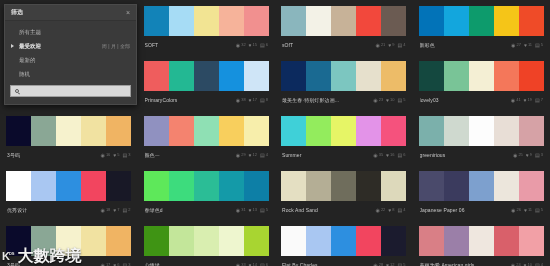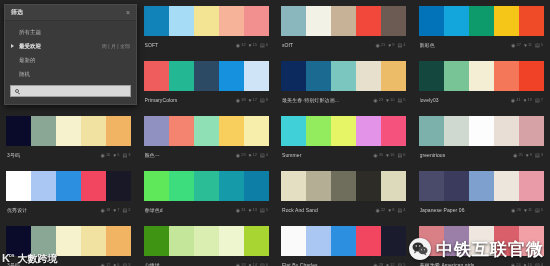--- a/index.html
+++ b/index.html
@@ -161,21 +161,21 @@
     line-height: 1;
     letter-spacing: -1px;
     text-shadow: 0 1px 2px rgba(0,0,0,.9);
   }
   #wm-left .mark .sup {
     font-size: 4px;
     vertical-align: super;
     letter-spacing: 0;
   }
   #wm-left .cn {
-    font-size: 10px;
+    font-size: 16px;
     font-weight: bold;
     color: #f2f2f2;
     line-height: 1;
     text-shadow: 0 1px 2px rgba(0,0,0,.9);
   }
   #wm-right {
     position: absolute;
     right: 6px; bottom: 6px;
     display: flex;
     align-items: center;
@@ -760,29 +760,14 @@
         <input id="search-input" type="text" placeholder="" style="">
       </div>
     </div>
   </div>
 
   <div id="wm-left">
     <span class="mark">K<span class="sup">DS</span></span>
     <span class="cn">大數跨境</span>
   </div>
 
-  <div id="wm-right">
-    <span id="wx-badge">
-      <svg width="16" height="14" viewBox="0 0 32 28" aria-hidden="true">
-        <ellipse cx="12" cy="10" rx="11" ry="9" fill="#2e2e2e"></ellipse>
-        <path d="M6 18 L4 23 L9 20 Z" fill="#2e2e2e"></path>
-        <circle cx="8.5" cy="8" r="1.5" fill="#f3f3f3"></circle>
-        <circle cx="15.5" cy="8" r="1.5" fill="#f3f3f3"></circle>
-        <ellipse cx="22" cy="17" rx="9" ry="7.5" fill="#4a4a4a"></ellipse>
-        <path d="M27 23 L29 27 L24 24.5 Z" fill="#4a4a4a"></path>
-        <circle cx="19" cy="15.5" r="1.2" fill="#f3f3f3"></circle>
-        <circle cx="25" cy="15.5" r="1.2" fill="#f3f3f3"></circle>
-      </svg>
-    </span>
-    <span class="cn">中铁互联官微</span>
-  </div>
 
 </div>
 
 </body></html>

